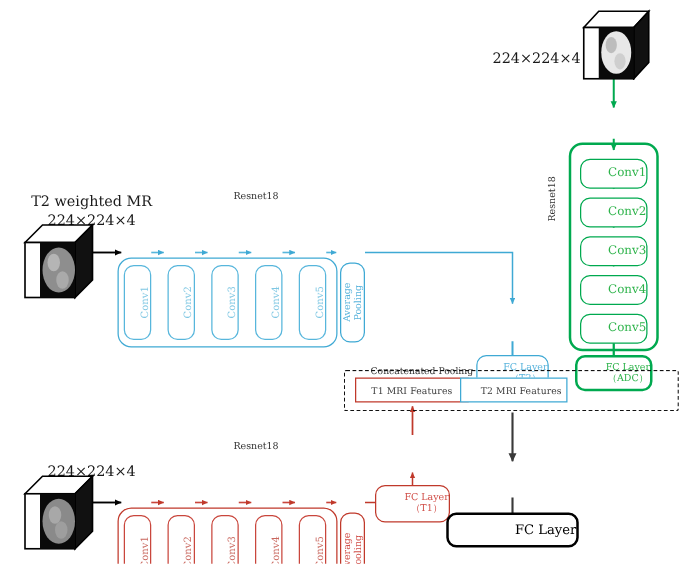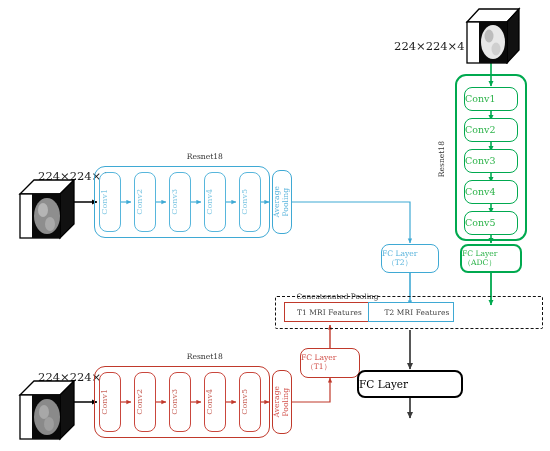--- a/index.html
+++ b/index.html
@@ -2,22 +2,22 @@
 <html><head>
 <meta charset="utf-8">
 <style>
   html,body{margin:0;padding:0;background:#ffffff;}
   body{width:550px;height:451px;position:relative;overflow:hidden;
        font-family:"DejaVu Serif", serif;color:#1a1a1a;}
   .canvas{position:absolute;left:0;top:0;width:550px;height:451px;}
 
   
   .node{position:absolute;box-sizing:border-box;display:flex;
-        align-items:center;justify-content:flex-start;text-align:center;
-        border-radius:8px;background:#ffffff;line-height:1.15;}
+        align-items:center;justify-content:flex-end;text-align:center;
+        border-radius:8px;background:#ffffff;line-height:1.15;margin-top:40px;}
   .node .lbl{display:block;}
 
   
   .blue{border:1.6px solid #3FA9D4;color:#5AB4DC;}
   .green{border:2.2px solid #00A94F;color:#2DB34A;}
   .red{border:1.6px solid #C0392B;color:#D1504A;}
   .black{border:2.2px solid #000000;color:#000000;}
 
   .conv-blue{border:1.4px solid #57B6DC;color:#7FC7E3;}
   .conv-red{border:1.4px solid #C9463C;color:#C9675E;}
@@ -106,20 +106,23 @@
 
     <path d="M292,402 L330,402 L330,378" fill="none" stroke="#C0392B" stroke-width="1.2" marker-end="url(#ared)"></path>
 
     <line x1="330" y1="348" x2="330" y2="325" stroke="#C0392B" stroke-width="1.4" marker-end="url(#ared)"></line>
 
     <line x1="410" y1="330" x2="410" y2="369" stroke="#3a3a3a" stroke-width="1.7" marker-end="url(#ablk2)"></line>
 
     <line x1="410" y1="398" x2="410" y2="418" stroke="#3a3a3a" stroke-width="1.7" marker-end="url(#ablk2)"></line>
   </svg>
 
+  <div class="caption" style="left:6px;top:140px;width:120px;font-size:11.5px;">
+    <span>T2 weighted MR</span>
+  </div>
   <div class="caption" style="left:6px;top:155px;width:120px;font-size:11.5px;">
     <span>224×224×4</span>
   </div>
 
   <svg class="cube" style="left:18px;top:172px;width:58px;height:68px;" viewBox="0 0 58 68">
     <polygon points="2,22 16,8 56,8 42,22" fill="#ffffff" stroke="#000" stroke-width="1.3"></polygon>
     <polygon points="56,8 56,52 42,66 42,22" fill="#111" stroke="#000" stroke-width="1.3"></polygon>
     <rect x="2" y="22" width="40" height="44" fill="#ffffff" stroke="#000" stroke-width="1.3"></rect>
     <polygon points="14,22 42,22 42,66 14,66" fill="#0a0a0a"></polygon>
     <ellipse cx="29" cy="44" rx="13" ry="18" fill="#8e8e8e"></ellipse>

